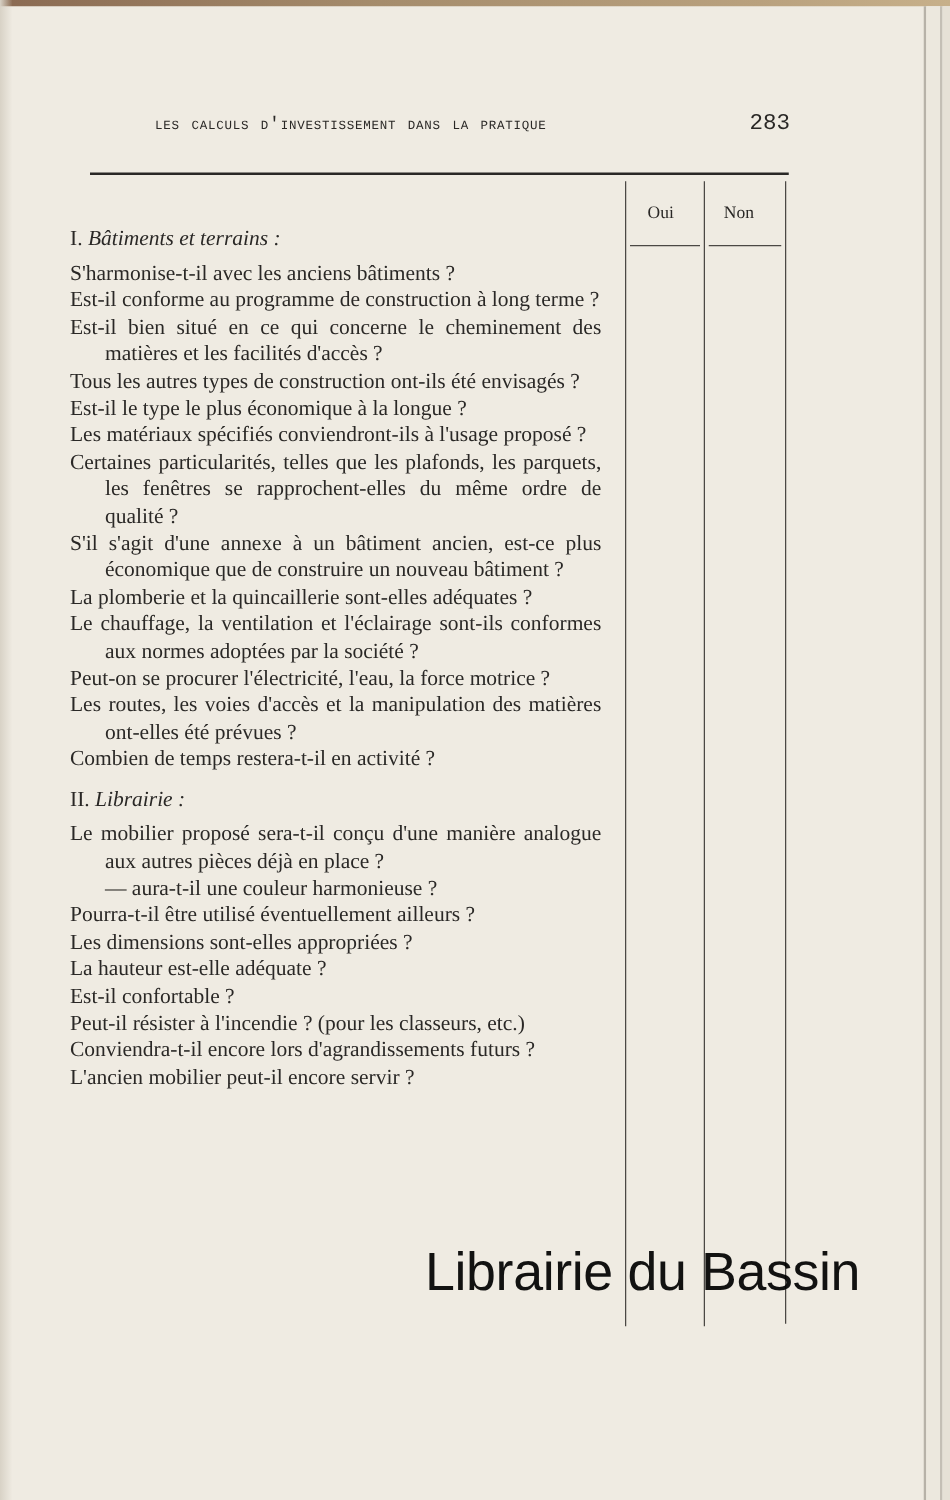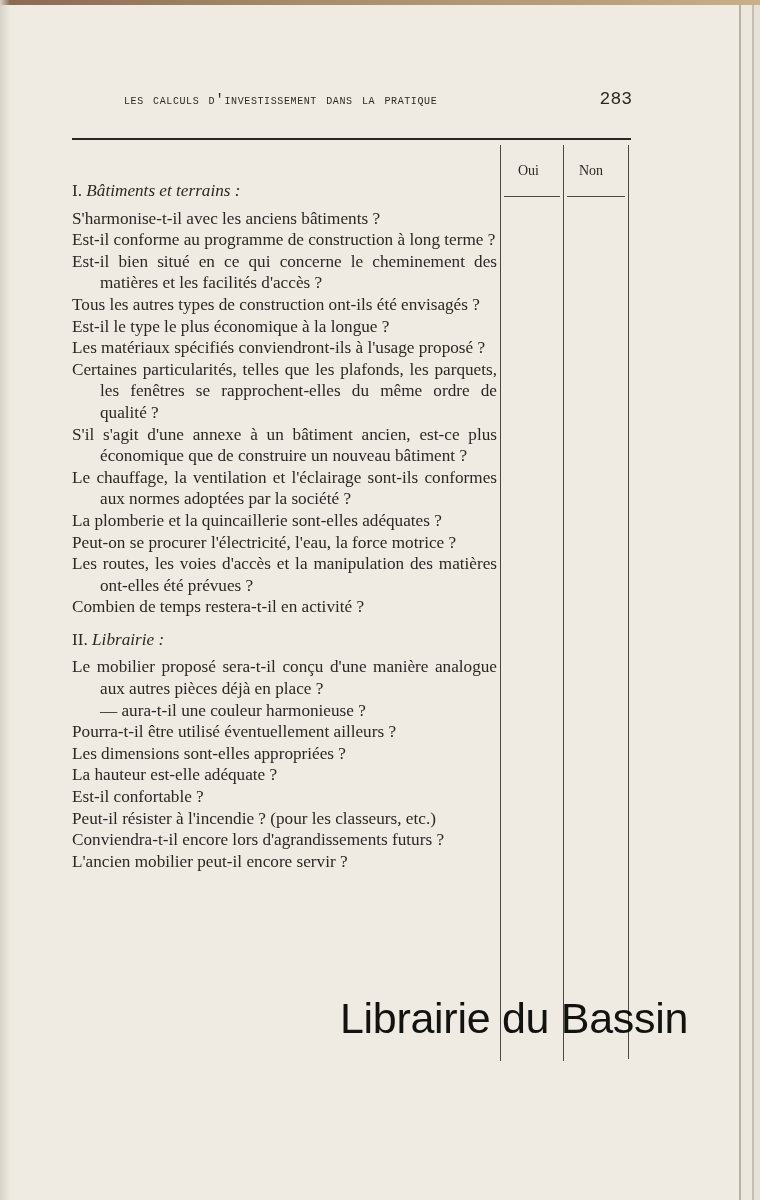--- a/index.html
+++ b/index.html
@@ -28,21 +28,21 @@
 
   .rule-top { position: absolute; left: 72px; top: 138px; width: 559px; height: 2px; background: #2a2826; }
   .vline { position: absolute; top: 145px; width: 1px; background: #4b4844; height: 916px; }
   .v1 { left: 500px; } .v2 { left: 563px; } .v3 { left: 628px; height: 914px; }
   .hdr-rule { position: absolute; top: 196px; height: 1px; background: #4b4844; }
   .hr1 { left: 504px; width: 56px; } .hr2 { left: 567px; width: 58px; }
   .col-head { position: absolute; top: 163px; font-family: "Liberation Serif", serif; font-size: 14px; }
   .col-oui { left: 518px; } .col-non { left: 579px; }
 
   .content {
-    position: absolute; left: 72px; top: 180px; width: 425px;
+    position: absolute; left: 56px; top: 180px; width: 425px;
     font-family: "Liberation Serif", serif; font-size: 17.2px; line-height: 21.6px;
   }
   .section-head { margin: 0; }
   .section-head .num { font-style: normal; }
   .section-head .title { font-style: italic; }
   .sec1 { margin-bottom: 6px; }
   .sec2 { margin-top: 11px; margin-bottom: 6px; }
   .q { text-align: justify; text-align-last: left; padding-left: 28px; text-indent: -28px; margin: 0; }
   .q.sub { padding-left: 28px; text-indent: 0; }
 
@@ -82,22 +82,22 @@
     <span class="title">Bâtiments et terrains :</span>
   </p>
   <p class="q">S'harmonise-t-il avec les anciens bâtiments ?</p>
   <p class="q">Est-il conforme au programme de construction à long terme ?</p>
   <p class="q">Est-il bien situé en ce qui concerne le cheminement des matières et les facilités d'accès ?</p>
   <p class="q">Tous les autres types de construction ont-ils été envisagés ?</p>
   <p class="q">Est-il le type le plus économique à la longue ?</p>
   <p class="q">Les matériaux spécifiés conviendront-ils à l'usage proposé ?</p>
   <p class="q">Certaines particularités, telles que les plafonds, les parquets, les fenêtres se rapprochent-elles du même ordre de qualité ?</p>
   <p class="q">S'il s'agit d'une annexe à un bâtiment ancien, est-ce plus économique que de construire un nouveau bâtiment ?</p>
+  <p class="q">La plomberie et la quincaillerie sont-elles adéquates ?</p>
   <p class="q">Le chauffage, la ventilation et l'éclairage sont-ils conformes aux normes adoptées par la société ?</p>
-  <p class="q">La plomberie et la quincaillerie sont-elles adéquates ?</p>
   <p class="q">Peut-on se procurer l'électricité, l'eau, la force motrice ?</p>
   <p class="q">Les routes, les voies d'accès et la manipulation des matières ont-elles été prévues ?</p>
   <p class="q">Combien de temps restera-t-il en activité ?</p>
 
   <p class="section-head sec2">
     <span class="num">II.</span>
     <span class="title">Librairie :</span>
   </p>
   <p class="q">Le mobilier proposé sera-t-il conçu d'une manière analogue aux autres pièces déjà en place ?</p>
   <p class="q sub">— aura-t-il une couleur harmonieuse ?</p>

